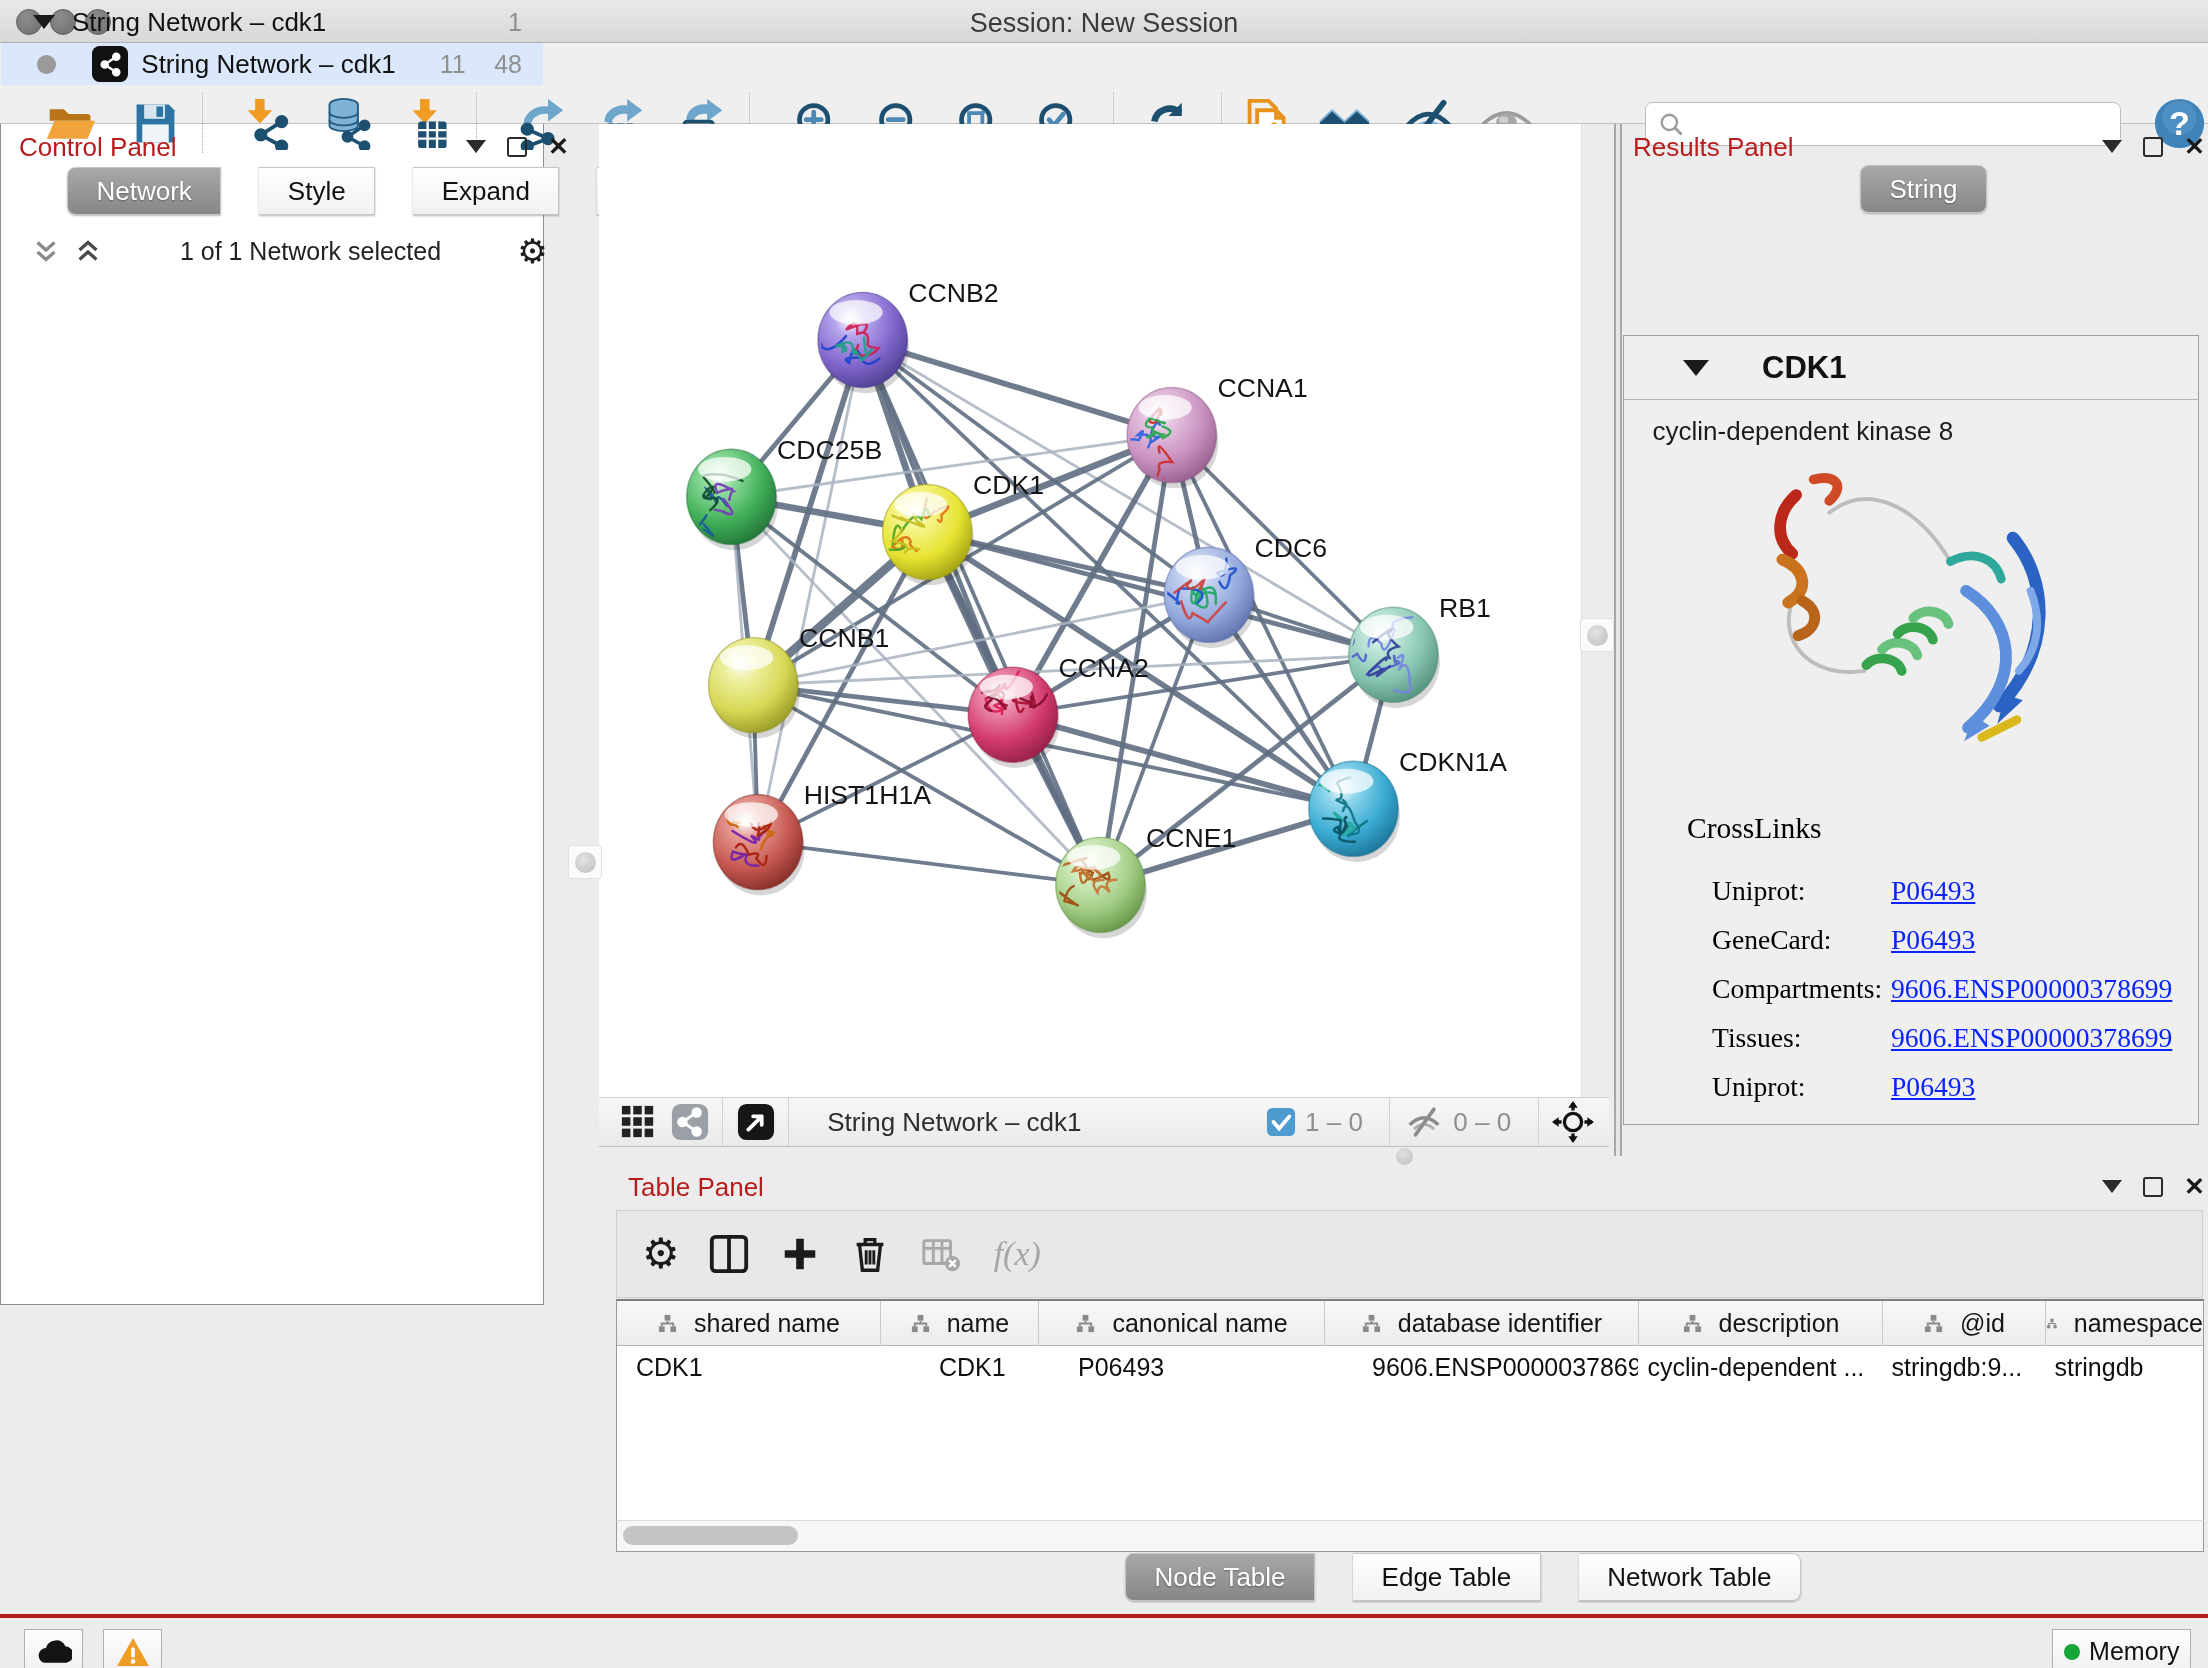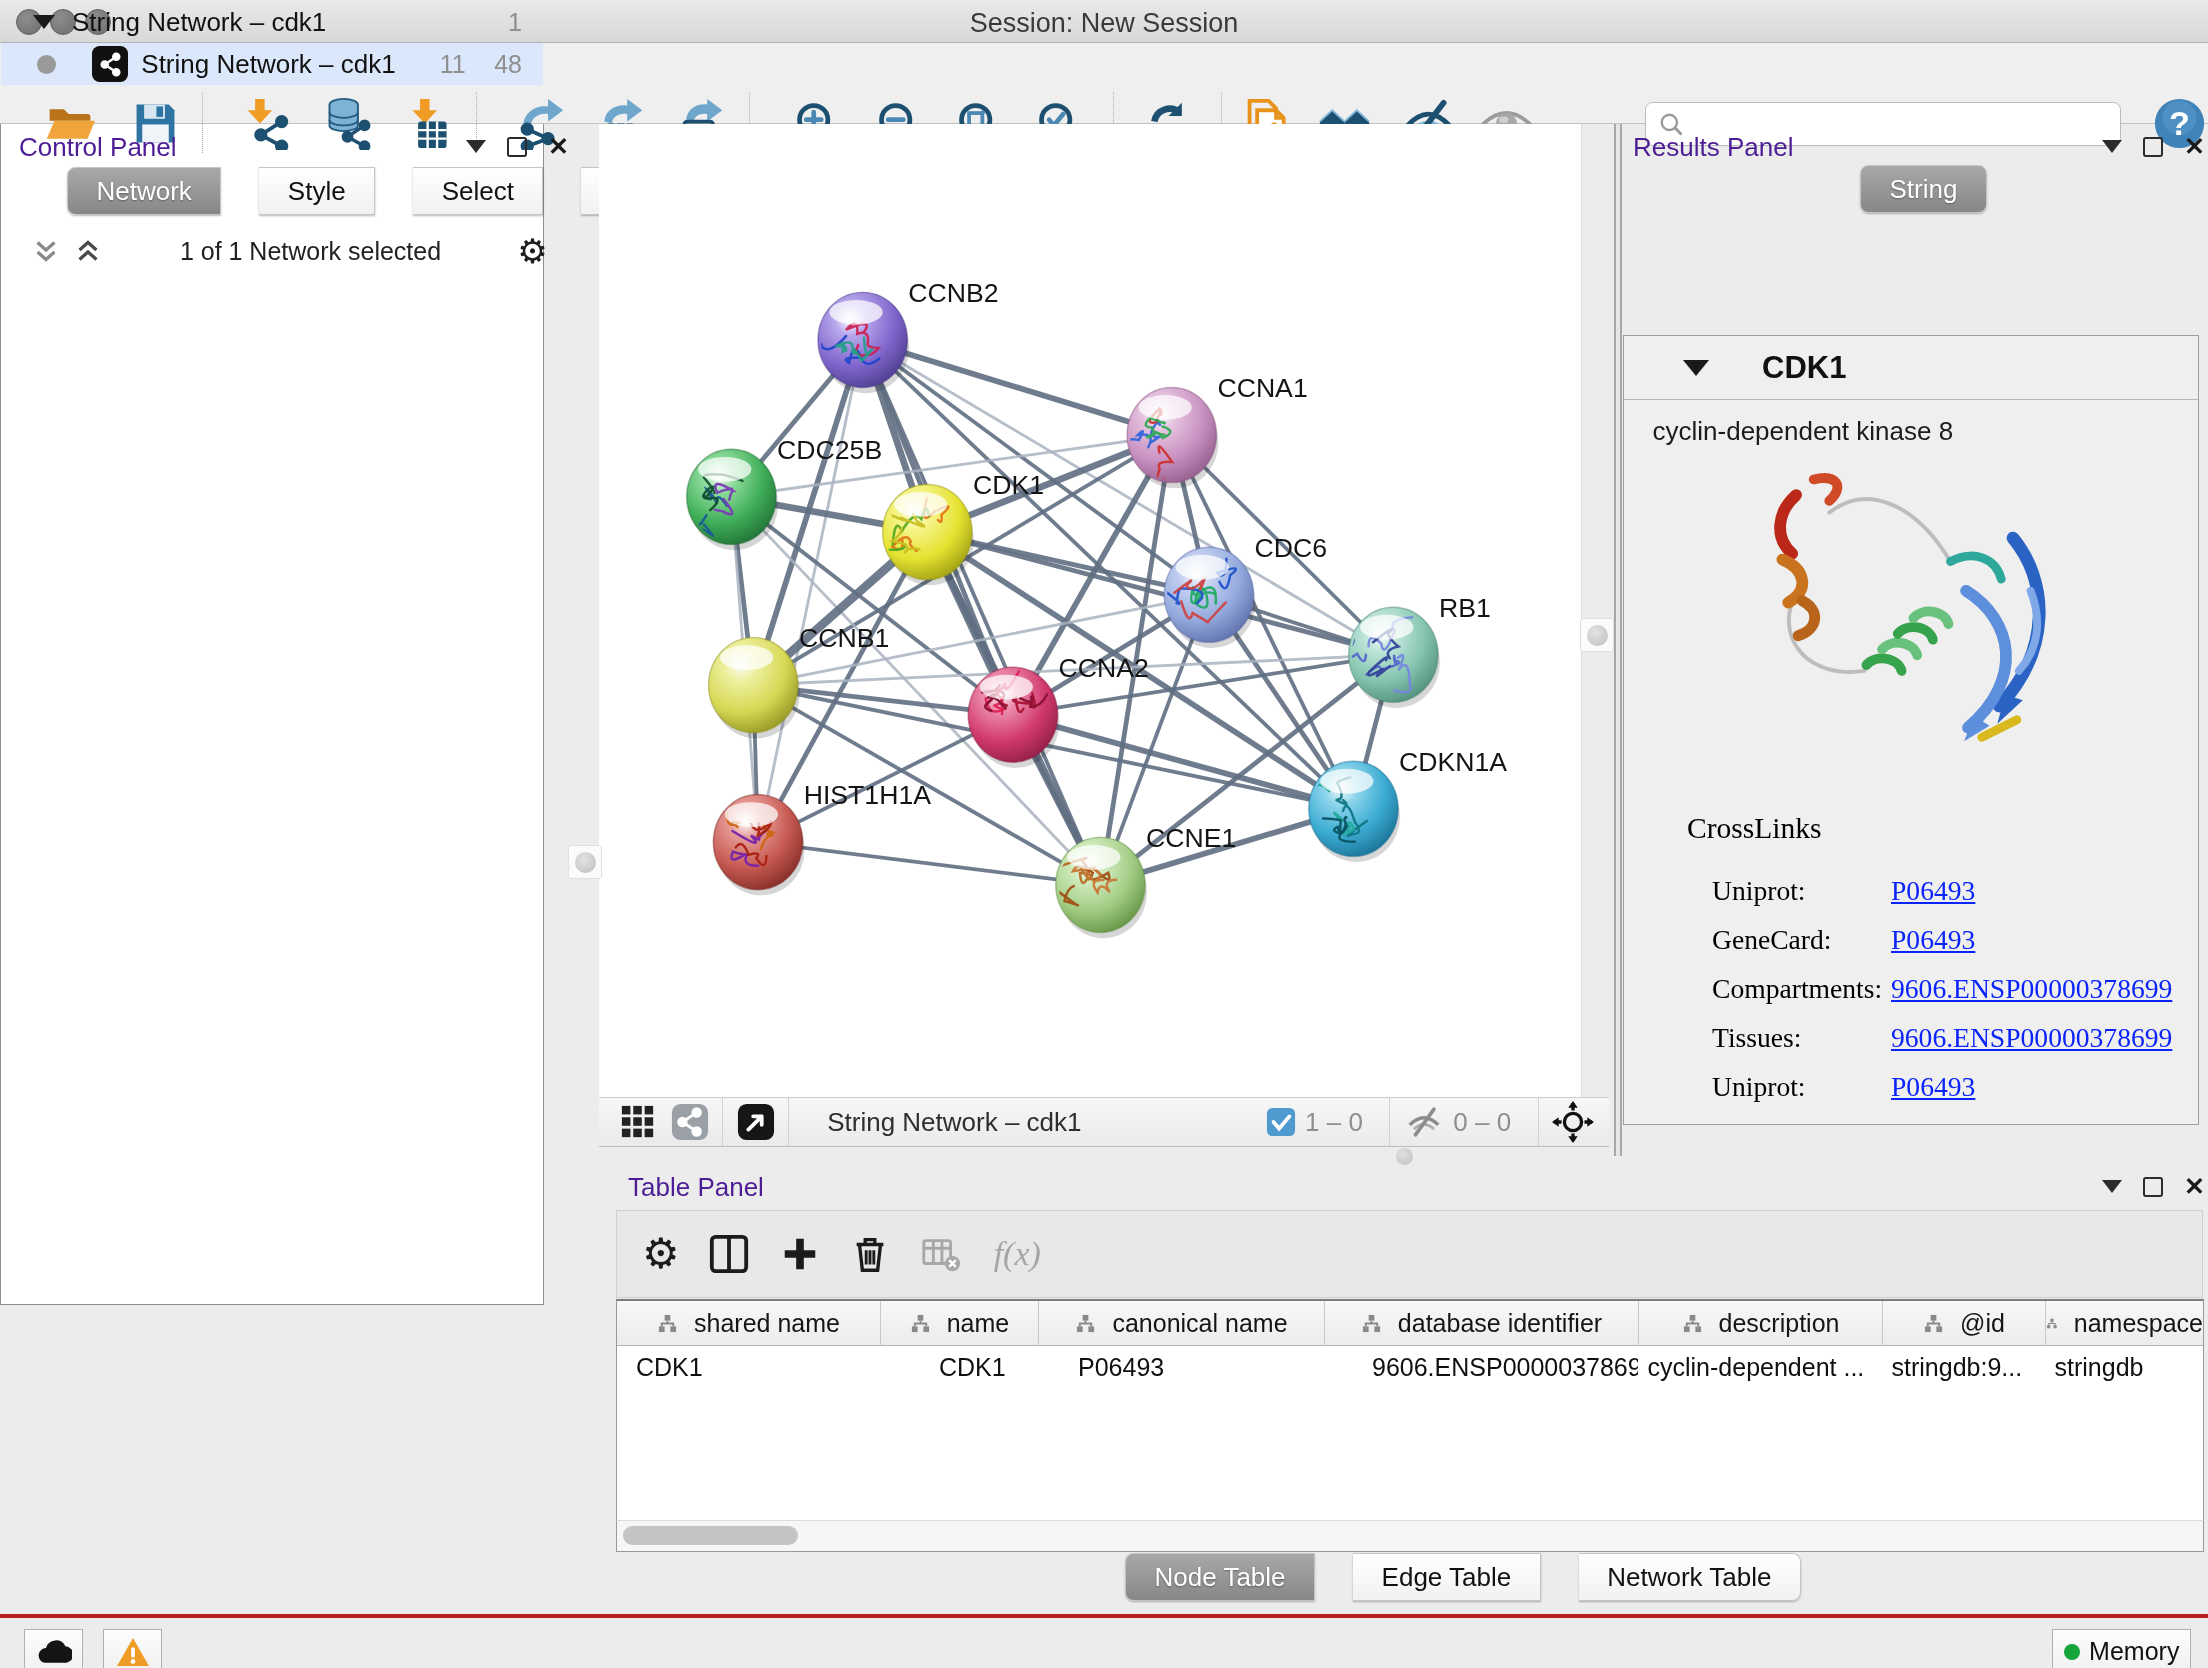--- a/index.html
+++ b/index.html
@@ -9,21 +9,21 @@
   #titlebar{left:0;top:0;width:2208px;height:42px;background:linear-gradient(#e9e9e9,#d8d8d8);border-bottom:1px solid #b3b3b3;}
   .tl{position:absolute;top:8.6px;width:24px;height:24px;border-radius:50%;background:radial-gradient(circle at 38% 32%,#8d8d8d,#6d6d6d);border:1px solid #5e5e5e;}
   #win-title{width:100%;text-align:center;top:7.6px;font-size:27px;color:#3a3a3a;}
   
   #toolbar{left:0;top:43px;width:2208px;height:80px;background:#efefef;border-bottom:1px solid #c2c2c2;}
   .tbi{position:absolute;top:54px;width:53px;height:53px;cursor:pointer;}
   .tsep{position:absolute;top:49px;height:61px;border-left:1.9px dotted #aeaeae;width:0;}
   #search-box{left:1645px;top:59px;width:474px;height:42px;background:#fff;border:1.9px solid #bcbcbc;border-radius:7.6px;display:flex;align-items:center;}
   #search-box input{border:none;outline:none;font-size:24px;flex:1;background:transparent;margin-left:7.6px;}
   
-  .panel-title{font-size:26px;color:#4c1d95;}
+  .panel-title{font-size:26px;color:#b91c1c;}
   .win-icons{display:flex;align-items:center;gap:21px;}
   .wi-collapse{width:0;height:0;border-left:10.5px solid transparent;border-right:10.5px solid transparent;border-top:13.3px solid #2b2b2b;}
   .wi-float{width:16px;height:16px;border:2.9px solid #2b2b2b;border-radius:2.9px;}
   .wi-close{font-size:25px;font-weight:bold;color:#1a1a1a;line-height:1;}
   .seg{display:flex;gap:38px;}
   .seg .tab{height:46px;display:flex;align-items:center;justify-content:center;font-size:26px;
     background:linear-gradient(#ffffff,#f1f1f1);color:#111;border:1px solid #c6c6c6;border-left:none;
     box-shadow:0 1px 1.9px rgba(0,0,0,.28);cursor:pointer;padding:0 28.5px;}
   .seg .tab:first-child{border-left:1px solid #c6c6c6;border-radius:8.6px 0 0 8.6px;}
   .seg .tab:last-child{border-radius:0 8.6px 8.6px 0;}
@@ -268,21 +268,21 @@
 
   <div id="cp-title" class="abs panel-title">Control Panel</div>
   <div id="cp-icons" class="abs win-icons">
     <span class="wi-collapse"></span>
     <span class="wi-float"></span>
     <span class="wi-close">✕</span>
   </div>
   <div id="cp-tabs" class="abs seg">
     <div class="tab sel">Network</div>
     <div class="tab">Style</div>
-    <div class="tab">Select</div>
+    <div class="tab">Expand</div>
     <div class="tab">Sets</div>
   </div>
   <div id="cp-statusrow" class="abs">
     <svg width="32" height="32" viewBox="0 0 34 34" style="margin-left:13.3px">
         <path d="M8 8l9 8 9-8M8 18l9 8 9-8" fill="none" stroke="#8a8a8a" stroke-width="3.5"></path>
       </svg>
     <svg width="32" height="32" viewBox="0 0 34 34" style="margin-left:9.5px">
         <path d="M8 26l9-8 9 8M8 16l9-8 9 8" fill="none" stroke="#4a4a4a" stroke-width="3.5"></path>
       </svg>
     <div id="cp-status">1 of 1 Network selected</div>

